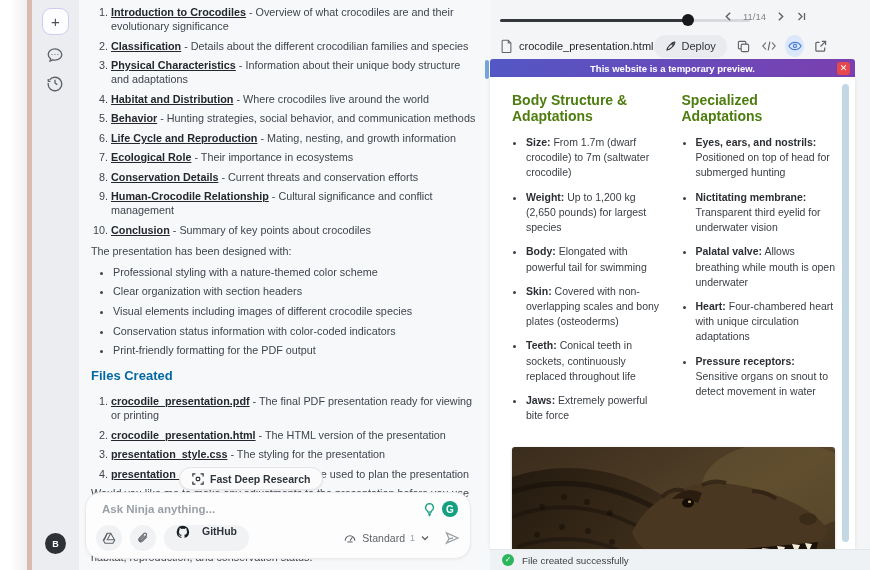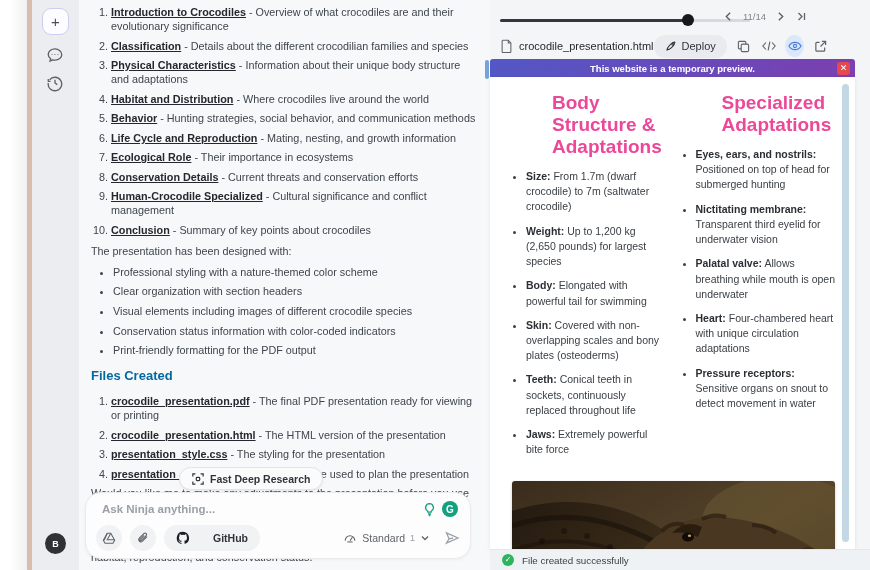--- a/index.html
+++ b/index.html
@@ -43,22 +43,22 @@
     border:1px solid #ebebee; border-radius:16px; box-shadow:0 1px 3px rgba(0,0,0,.05); }
   .composer input { position:absolute; left:16px; top:10px; width:300px; border:none; outline:none;
     background:transparent; font-size:11.5px; color:#3f454d; font-family:"Liberation Sans",sans-serif;font-weight:bold; }
   .composer input::placeholder { color:#9aa0a6; }
   .comp-topicons { position:absolute; right:12px; top:8px; display:flex; gap:5px; align-items:center; }
   .g-badge { width:16px; height:16px; border-radius:50%; background:#12a07e; color:#fff; font-size:10px;
     font-weight:700; display:flex; align-items:center; justify-content:center; }
   .comp-bottom { position:absolute; left:10px; right:10px; bottom:7px; display:flex; align-items:center; }
   .round-btn { width:26px; height:26px; border-radius:50%; background:#f1f2f4; border:none; display:flex;
     align-items:center; justify-content:center; margin-right:8px; cursor:pointer; color:#5f6368; }
-  .gh-pill { height:26px; border-radius:13px; background:#f1f2f4; border:none; display:flex; align-items:center;
-    gap:23px; padding:0 12px; font-size:10.5px; font-weight:700; color:#2f343b; cursor:pointer; }
+  .gh-pill { height:26px; border-radius:13px; background:#f1f2f4; border:none; display:flex; 
+    gap:12px; padding:0 12px; font-size:10.5px; font-weight:700; color:#2f343b; cursor:pointer; }
   .model-sel { margin-left:auto; display:flex; align-items:center; gap:5px; color:#5f6368; font-size:10.5px; cursor:pointer; }
   .model-count { font-size:9px; color:#9aa0a6; }
   .send-btn { margin-left:14px; background:none; border:none; color:#9aa0a6; cursor:pointer; }
 
   
   .panel { position:absolute; left:490px; top:0; width:380px; height:528px; }
   .slider-row { position:absolute; left:10px; top:11px; width:365px; height:18px; }
   .slider-track { position:absolute; left:0; top:8px; width:250px; height:2.5px; border-radius:2px; background:#d7d9dd; }
   .slider-fill { position:absolute; left:0; top:8px; width:188px; height:2.5px; border-radius:2px; background:#34383d; }
   .slider-handle { position:absolute; left:182px; top:3px; width:12px; height:12px; border-radius:50%; background:#17191c; cursor:pointer; }
@@ -78,21 +78,21 @@
     background:linear-gradient(90deg,#5357c5,#7b3fb0); border-radius:3px 3px 0 0;
     display:flex; align-items:center; justify-content:center; }
   .banner-text { color:#fff; font-size:9.5px; font-weight:700; }
   .banner-close { position:absolute; right:5px; top:2.5px; width:13px; height:13px; border-radius:3px;
     background:#e5484d; color:#fff; font-size:9px; line-height:13px; text-align:center; border:none; cursor:pointer; }
 
   .card { position:absolute; left:0; top:77px; width:365px; height:472px; background:#ffffff;
     box-shadow:0 1px 4px rgba(0,0,0,.08); overflow:hidden; }
   .cols { display:flex; gap:16px; padding:15px 20px 0 22px; }
   .col { flex:1; }
-  .col h2 { font-size:19px; font-weight:700; color:#ec4899; margin-bottom:11px;margin-left:40px; }
+  .col h2 { font-size:14px; font-weight:700; color:#4d7c0f; margin-bottom:11px; }
   .col ul { list-style:disc; padding-left:14px; font-size:10.5px; line-height:1.45; color:#3b4046; }
   .col li { margin-bottom:9px; }
   .col strong { color:#2b2f34; }
   .croc { margin:14px 20px 0 22px; width:323px; height:194px; border-radius:3px; overflow:hidden;
     box-shadow:0 1px 3px rgba(0,0,0,.2); }
 
   .status-row { position:absolute; left:0; top:549px; width:380px; height:21px; background:#eff2f4;
     display:flex; align-items:center; gap:8px; padding-left:12px; border-top:1px solid #e3e7ea; }
   .check-dot { width:12px; height:12px; border-radius:50%; background:#2db55d; color:#fff; font-size:8px;
     line-height:12px; text-align:center; }
@@ -132,21 +132,21 @@
     <div class="chat-inner">
       <ol class="num">
         <li><strong>Introduction to Crocodiles</strong> <span>- Overview of what crocodiles are and their evolutionary significance</span></li>
         <li><strong>Classification</strong> <span>- Details about the different crocodilian families and species</span></li>
         <li><strong>Physical Characteristics</strong> <span>- Information about their unique body structure and adaptations</span></li>
         <li><strong>Habitat and Distribution</strong> <span>- Where crocodiles live around the world</span></li>
         <li><strong>Behavior</strong> <span>- Hunting strategies, social behavior, and communication methods</span></li>
         <li><strong>Life Cycle and Reproduction</strong> <span>- Mating, nesting, and growth information</span></li>
         <li><strong>Ecological Role</strong> <span>- Their importance in ecosystems</span></li>
         <li><strong>Conservation Details</strong> <span>- Current threats and conservation efforts</span></li>
-        <li><strong>Human-Crocodile Specialized</strong> <span>- Cultural significance and conflict management</span></li>
+        <li><strong>Human-Crocodile Relationship</strong> <span>- Cultural significance and conflict management</span></li>
         <li><strong>Conclusion</strong> <span>- Summary of key points about crocodiles</span></li>
       </ol>
       <p class="para">The presentation has been designed with:</p>
       <ul class="dots">
         <li>Professional styling with a nature-themed color scheme</li>
         <li>Clear organization with section headers</li>
         <li>Visual elements including images of different crocodile species</li>
         <li>Conservation status information with color-coded indicators</li>
         <li>Print-friendly formatting for the PDF output</li>
       </ul>

